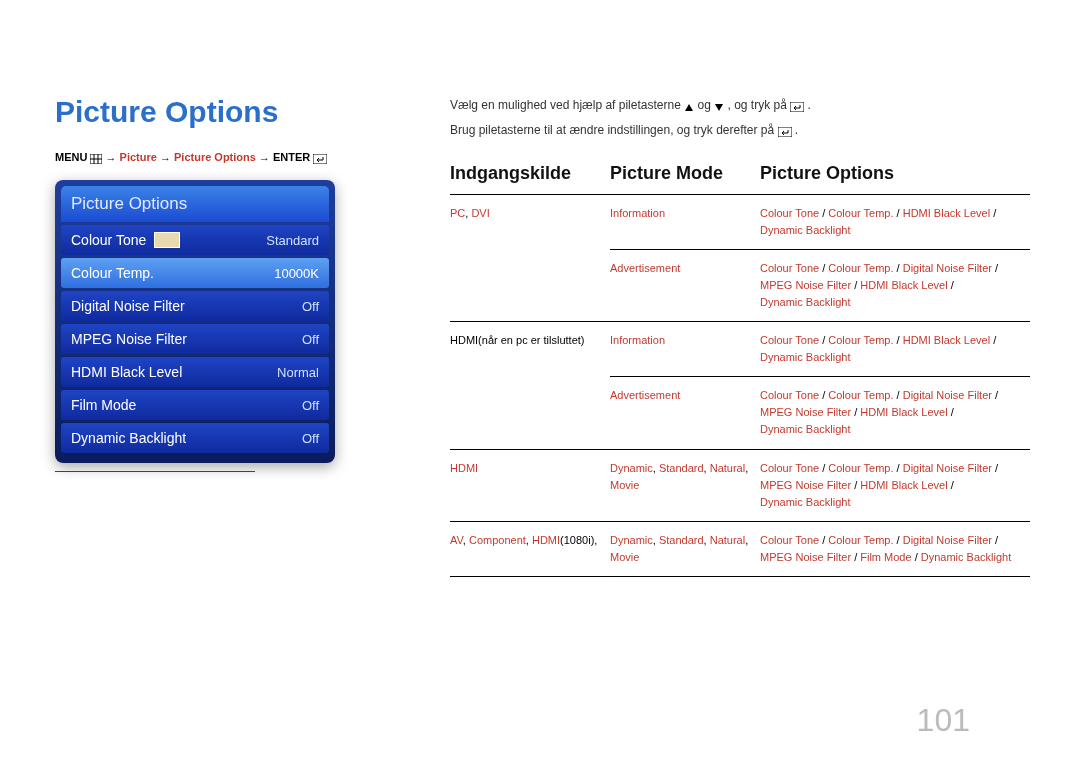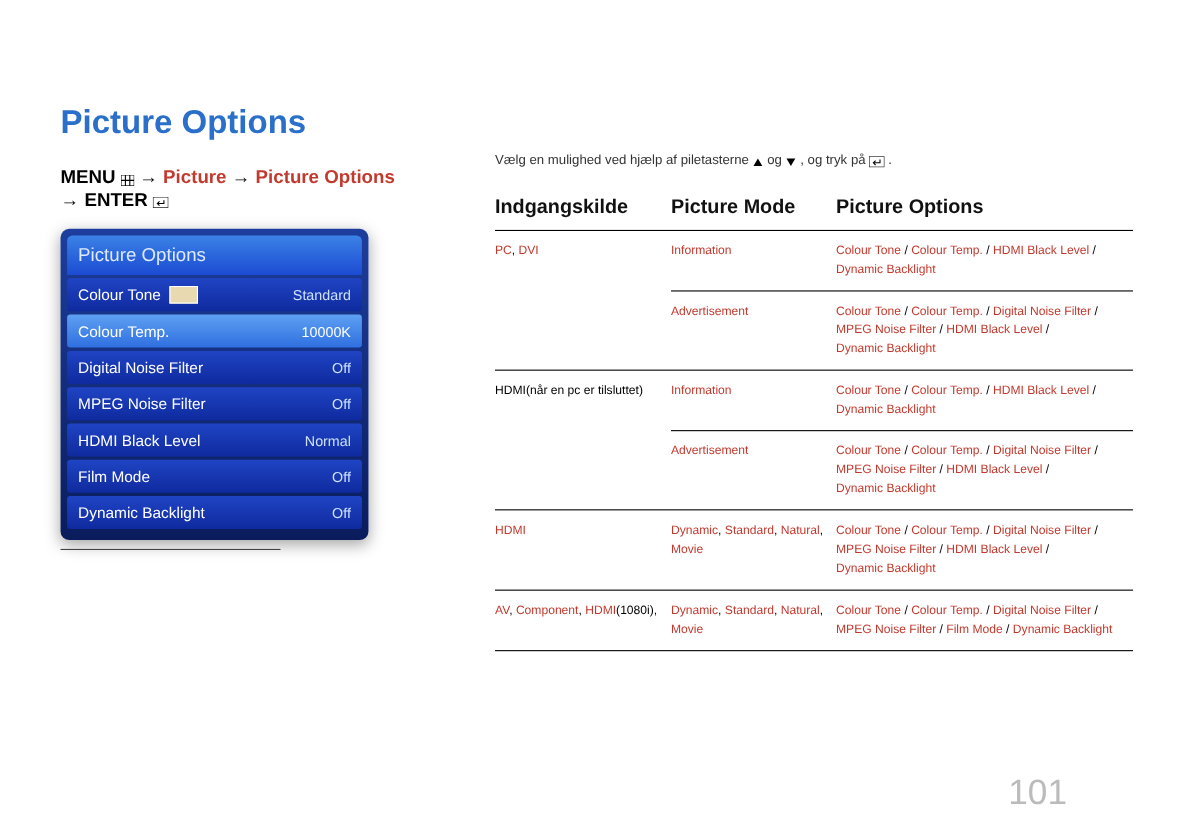--- a/index.html
+++ b/index.html
@@ -5,21 +5,21 @@
   * { box-sizing: border-box; margin: 0; padding: 0; }
   html, body { width: 1080px; height: 763px; background: #fff; font-family: "Segoe UI", Arial, sans-serif; color: #333; }
   
   .page { position: relative; width: 1020px; height: 763px; padding: 40px 50px; }
   
   .left-col { position: absolute; left: 55px; top: 95px; width: 320px; }
   .right-col { position: absolute; left: 450px; top: 95px; width: 580px; }
   
   .title { font-size: 30px; font-weight: 600; color: #2a6fc9; margin-bottom: 22px; }
   
-  .breadcrumb { font-size: 17px; font-weight: 700; color: #000; margin-bottom: 16px; }
+  .breadcrumb { font-size: 11px; font-weight: 700; color: #000; margin-bottom: 16px; }
   .breadcrumb .hl { color: #c23a2e; }
   .breadcrumb .icon { display: inline-block; vertical-align: middle; }
   
   .osd {
     width: 280px;
     border-radius: 8px;
     background: linear-gradient(#1d3e9e, #0a1c5c);
     box-shadow: 0 4px 14px rgba(0,0,0,0.35);
     padding: 6px 6px 10px 6px;
   }
@@ -42,21 +42,21 @@
   .osd-row.sel {
     background: linear-gradient(#5ea0f2, #2f6fe0);
   }
   .osd-row .val { color: #cde0ff; font-size: 13px; }
   .osd-row.sel .val { color: #ffffff; }
   
   .hr-thin { border: none; border-top: 1px solid #444; margin: 8px 0 6px 0; width: 200px; }
   .footnote { font-size: 10px; color: #777; }
   .footnote .dash { color: #777; }
   
-  .rc-text { font-size: 12px; color: #333; line-height: 1.7; margin-bottom: 4px; margin-top: 40px; }
+  .rc-text { font-size: 12px; color: #333; line-height: 1.7; margin-bottom: 4px; }
   .rc-text .glyph { display: inline-block; vertical-align: middle; }
   
   .tbl { width: 100%; border-collapse: collapse; margin-top: 18px; font-size: 11px; }
   .tbl th { text-align: left; font-size: 18px; font-weight: 700; color: #111; padding: 4px 6px 10px 0; border-bottom: 1px solid #000; }
   .tbl td { vertical-align: top; padding: 10px 8px 10px 0; border-bottom: 1px solid #000; line-height: 1.55; }
   .tbl .c1 { width: 160px; }
   .tbl .c2 { width: 150px; margin-left: 48px; }
   .b { font-weight: 400; }
   .r { color: #c23a2e; }
   .k { color: #000; }
@@ -159,20 +159,28 @@
       <span class="glyph"><svg width="10" height="9">
             <polygon points="1,1 9,1 5,8" fill="#000"></polygon>
           </svg></span>
       <span>, og tryk på </span>
       <span class="glyph"><svg width="14" height="10">
             <rect x="0" y="0" width="14" height="10" fill="none" stroke="#000" stroke-width="1"></rect>
             <path d="M10 3 L10 6 L5 6 M6 4 L4 6 L6 8" fill="none" stroke="#000" stroke-width="1"></path>
           </svg></span>
       <span>.</span>
     </p>
+    <p class="rc-text">
+      <span>Brug piletasterne til at ændre indstillingen, og tryk derefter på </span>
+      <span class="glyph"><svg width="14" height="10">
+            <rect x="0" y="0" width="14" height="10" fill="none" stroke="#000" stroke-width="1"></rect>
+            <path d="M10 3 L10 6 L5 6 M6 4 L4 6 L6 8" fill="none" stroke="#000" stroke-width="1"></path>
+          </svg></span>
+      <span>.</span>
+    </p>
 
     <table class="tbl">
       <thead>
         <tr>
           <th class="c1">Indgangskilde</th>
           <th class="c2">Picture Mode</th>
           <th>Picture Options</th>
         </tr>
       </thead>
       <tbody id="tbl-body">

